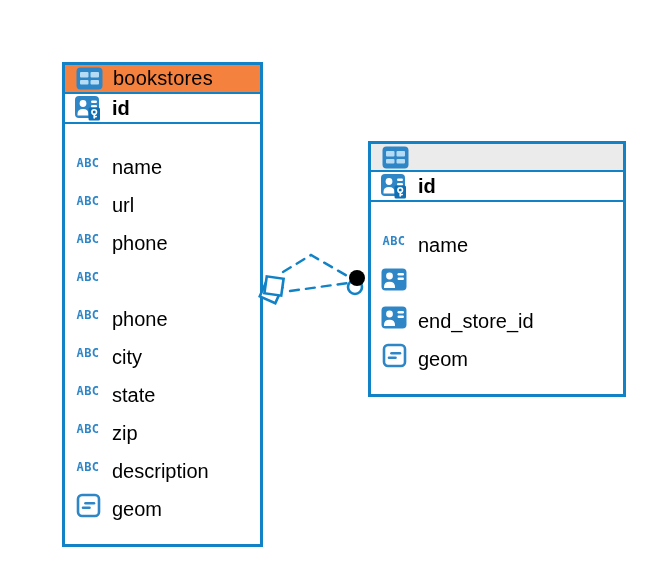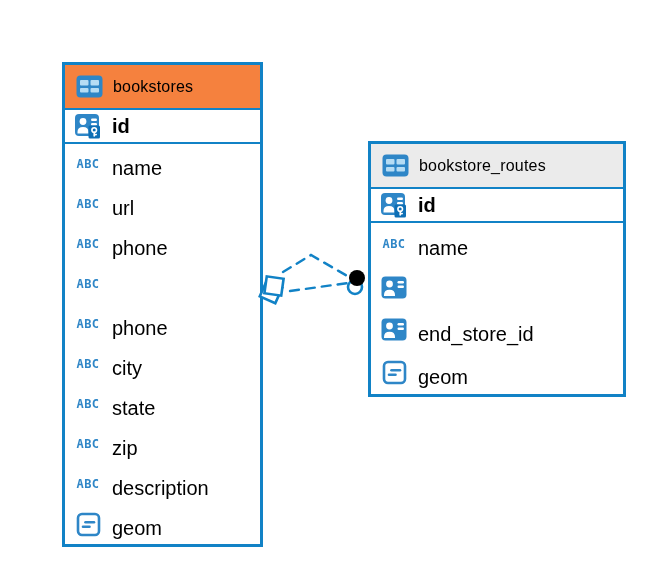--- a/index.html
+++ b/index.html
@@ -16,32 +16,32 @@
     background:#ffffff;
     border:3px solid #1182C6;
     display:flex; flex-direction:column;
   }
   .er-table.left  { left:62px;  top:62px;  width:201px; height:485px; }
   .er-table.right { left:368px; top:141px; width:258px; height:256px; }
   .er-header {
     display:flex; align-items:center;
     height:45px; padding-left:9px;
     border-bottom:2px solid #1182C6;
-    font-size:16px; color:#000;
+    font-size:20px; color:#000;
   }
   .er-header .title { margin-left:9px; letter-spacing:0.2px; }
   .key-row {
     display:flex; align-items:center;
     height:34px; padding-left:8px;
     border-bottom:2px solid #1182C6;
     font-size:20px; font-weight:700; color:#000;
     background:#fff;
   }
   .key-row .label { margin-left:9px; }
-  .cols { flex:1; display:flex; flex-direction:column; justify-content:space-around; padding:0 0; }
+  .cols { flex:1; display:flex; flex-direction:column; justify-content:space-around; padding:20px 0; }
   .col-row {
     display:flex; align-items:center;
     height:38px; padding-left:8px;
     font-size:20px; color:#000;
   }
   .col-row .label { margin-left:9px;margin-top:9px; }
   .abc {
     display:inline-block; width:30px; text-align:center;
     font-size:12px; font-weight:700; color:#2E86C7;
     letter-spacing:0.5px;
@@ -139,21 +139,20 @@
     <div class="er-header" style="background:#EBEBEB;">
       <span class="iconbox">
         <svg width="27" height="23" viewBox="0 0 27 23">
           <rect x="0.5" y="0.5" width="26" height="22" rx="4" fill="#2E86C7"></rect>
           <rect x="4" y="5" width="8.5" height="5.5" rx="1" fill="#B5DCF4"></rect>
           <rect x="14.5" y="5" width="8.5" height="5.5" rx="1" fill="#B5DCF4"></rect>
           <rect x="4" y="13" width="8.5" height="4.5" rx="1" fill="#B5DCF4"></rect>
           <rect x="14.5" y="13" width="8.5" height="4.5" rx="1" fill="#B5DCF4"></rect>
         </svg>
       </span>
-      <span class="title">bookstore_routes</span>
     </div>
 
     <div class="key-row">
       <span class="iconbox">
         <svg width="28" height="28" viewBox="0 0 28 28">
           <rect x="1" y="2" width="24" height="22" rx="4" fill="#2E86C7"></rect>
           <circle cx="9" cy="9.5" r="3.4" fill="#ffffff"></circle>
           <path d="M3.5 20 q0 -5 5.5 -5 q5.5 0 5.5 5 l0 1.5 l-11 0 z" fill="#ffffff"></path>
           <rect x="17" y="6.5" width="6" height="2.4" rx="1.2" fill="#ffffff"></rect>
           <rect x="17" y="11" width="6" height="2.4" rx="1.2" fill="#ffffff"></rect>

